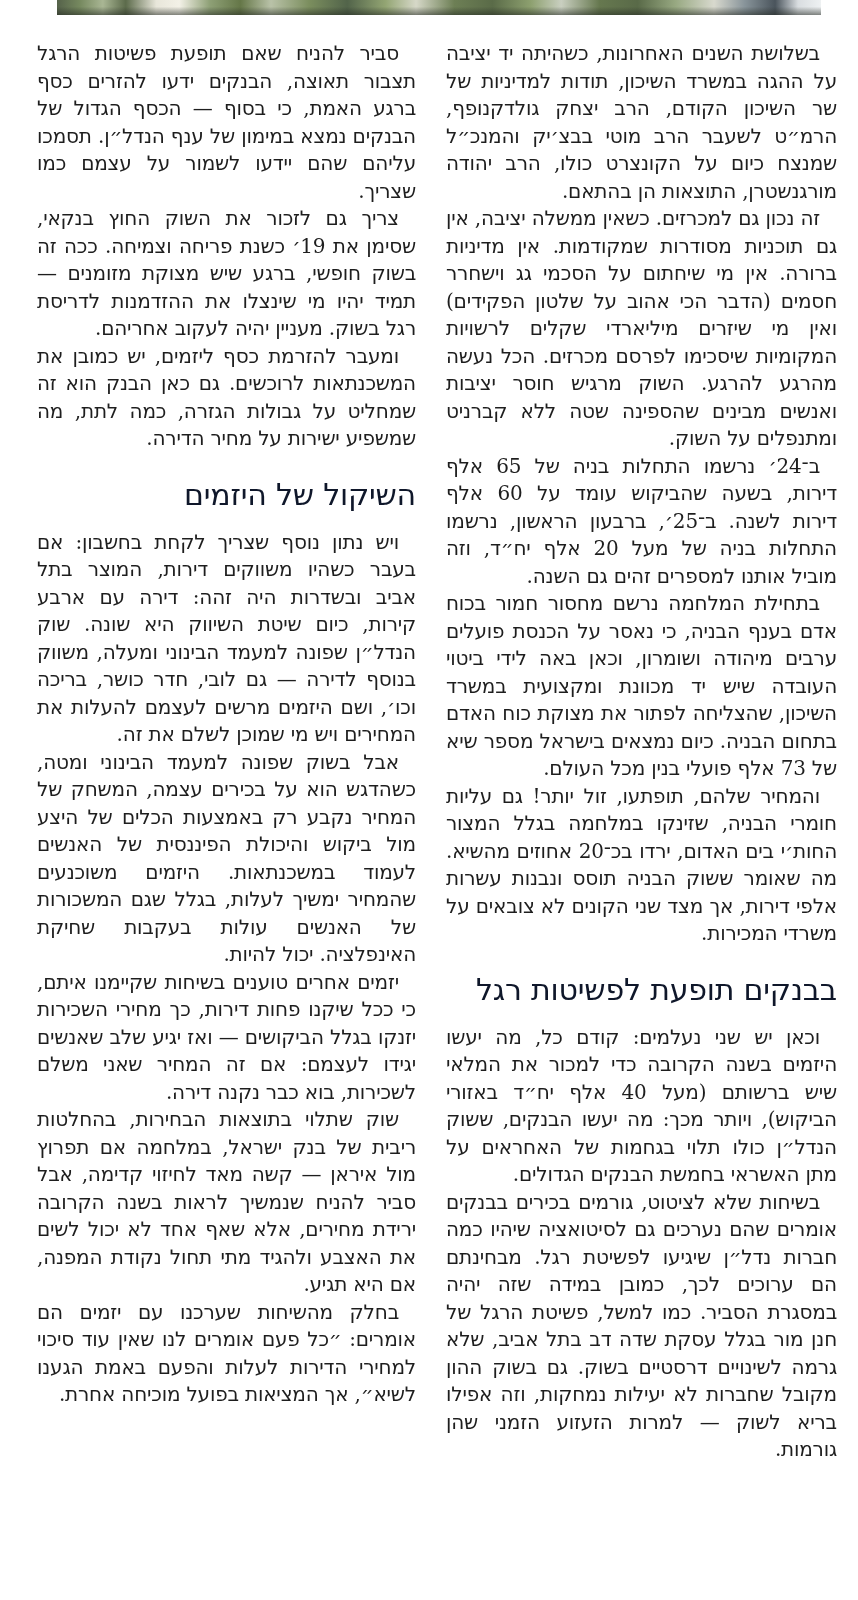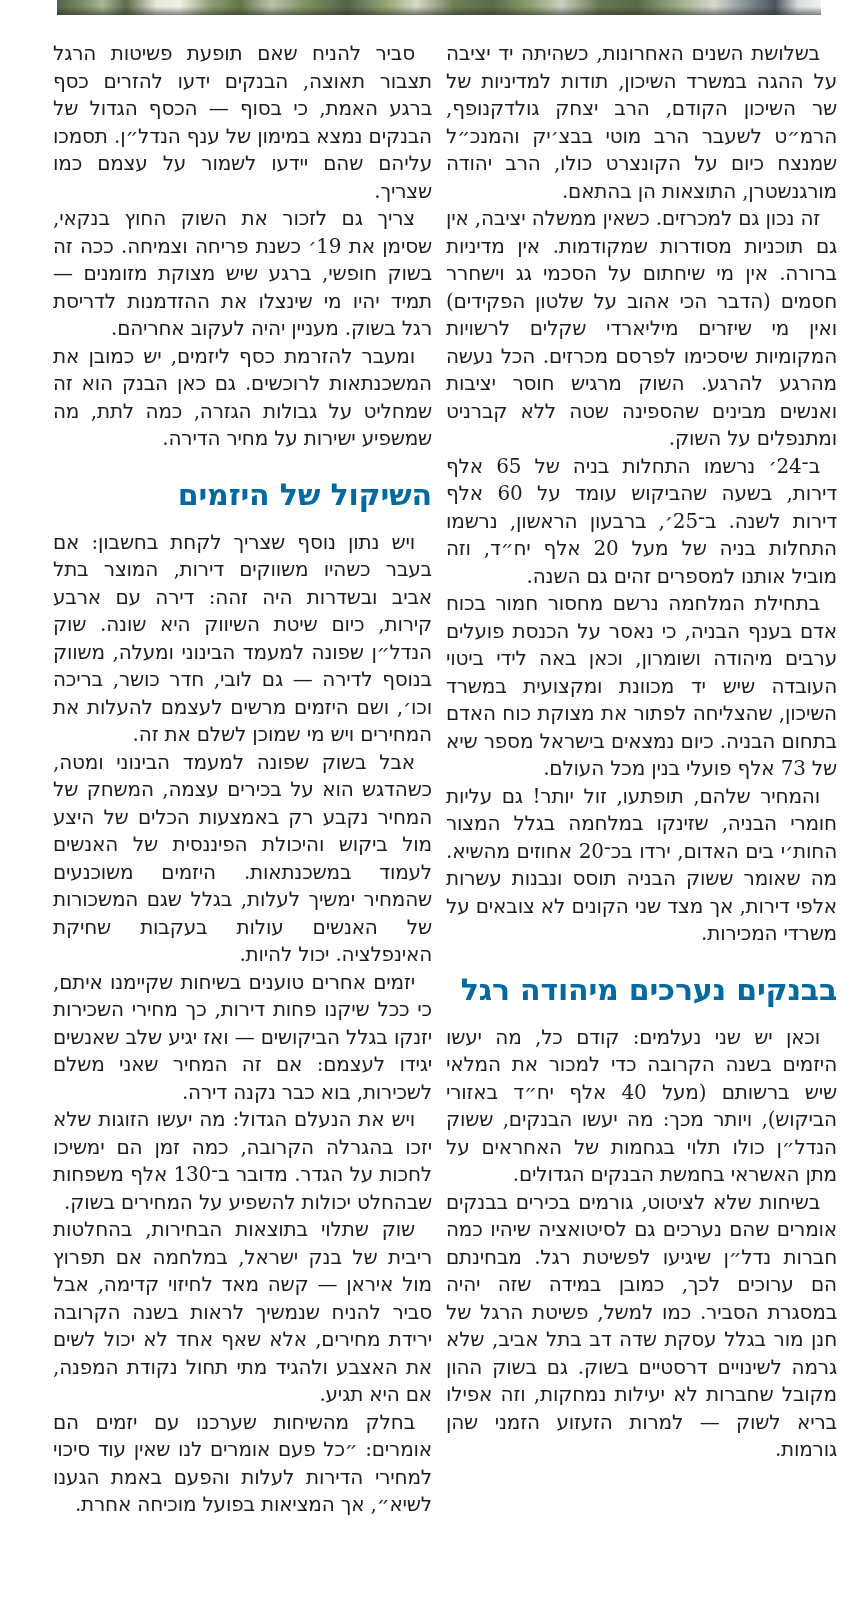--- a/index.html
+++ b/index.html
@@ -43,72 +43,70 @@
     line-height: 27.5px;
     letter-spacing: -0.2px;
   }
   .col-right {
     right: 21px;
     width: 391px;
   }
   .col-left {
     left: 37px;
     width: 379px;
-    margin-left: 16px;
   }
   .para {
     margin: 0;
     text-indent: 17px;
   }
   .para.no-indent {
     text-indent: 0;
   }
   .section-heading {
     font-family: "DejaVu Sans", "Liberation Sans", sans-serif;
-    font-weight: 700;
+    font-weight: 400;
     font-size: 30px;
     line-height: 1.2;
-    color: #0369a1;
+    color: #0f172a;
     text-align: left;
     text-align-last: right;
     margin: 24px 0 16px 0;
   }
 </style>
 </head>
 <body>
 
 <div class="page">
 
   <div class="photo-strip"></div>
 
   <div class="col col-right">
     <div>
         <p class="para">בשלושת השנים האחרונות, כשהיתה יד יציבה על ההגה במשרד השיכון, תודות למדיניות של שר השיכון הקודם, הרב יצחק גולדקנופף, הרמ״ט לשעבר הרב מוטי בבצ׳יק והמנכ״ל שמנצח כיום על הקונצרט כולו, הרב יהודה מורגנשטרן, התוצאות הן בהתאם.</p>
         <p class="para">זה נכון גם למכרזים. כשאין ממשלה יציבה, אין גם תוכניות מסודרות שמקודמות. אין מדיניות ברורה. אין מי שיחתום על הסכמי גג וישחרר חסמים (הדבר הכי אהוב על שלטון הפקידים) ואין מי שיזרים מיליארדי שקלים לרשויות המקומיות שיסכימו לפרסם מכרזים. הכל נעשה מהרגע להרגע. השוק מרגיש חוסר יציבות ואנשים מבינים שהספינה שטה ללא קברניט ומתנפלים על השוק.</p>
         <p class="para">ב־24׳ נרשמו התחלות בניה של 65 אלף דירות, בשעה שהביקוש עומד על 60 אלף דירות לשנה. ב־25׳, ברבעון הראשון, נרשמו התחלות בניה של מעל 20 אלף יח״ד, וזה מוביל אותנו למספרים זהים גם השנה.</p>
         <p class="para">בתחילת המלחמה נרשם מחסור חמור בכוח אדם בענף הבניה, כי נאסר על הכנסת פועלים ערבים מיהודה ושומרון, וכאן באה לידי ביטוי העובדה שיש יד מכוונת ומקצועית במשרד השיכון, שהצליחה לפתור את מצוקת כוח האדם בתחום הבניה. כיום נמצאים בישראל מספר שיא של 73 אלף פועלי בנין מכל העולם.</p>
         <p class="para">והמחיר שלהם, תופתעו, זול יותר! גם עליות חומרי הבניה, שזינקו במלחמה בגלל המצור החות׳י בים האדום, ירדו בכ־20 אחוזים מהשיא. מה שאומר ששוק הבניה תוסס ונבנות עשרות אלפי דירות, אך מצד שני הקונים לא צובאים על משרדי המכירות.</p>
       </div>
-    <h2 class="section-heading">בבנקים נערכים מיהודה רגל</h2>
+    <h2 class="section-heading">בבנקים תופעת לפשיטות רגל</h2>
     <div>
         <p class="para">וכאן יש שני נעלמים: קודם כל, מה יעשו היזמים בשנה הקרובה כדי למכור את המלאי שיש ברשותם (מעל 40 אלף יח״ד באזורי הביקוש), ויותר מכך: מה יעשו הבנקים, ששוק הנדל״ן כולו תלוי בגחמות של האחראים על מתן האשראי בחמשת הבנקים הגדולים.</p>
         <p class="para">בשיחות שלא לציטוט, גורמים בכירים בבנקים אומרים שהם נערכים גם לסיטואציה שיהיו כמה חברות נדל״ן שיגיעו לפשיטת רגל. מבחינתם הם ערוכים לכך, כמובן במידה שזה יהיה במסגרת הסביר. כמו למשל, פשיטת הרגל של חנן מור בגלל עסקת שדה דב בתל אביב, שלא גרמה לשינויים דרסטיים בשוק. גם בשוק ההון מקובל שחברות לא יעילות נמחקות, וזה אפילו בריא לשוק — למרות הזעזוע הזמני שהן גורמות.</p>
       </div>
   </div>
 
   <div class="col col-left">
     <div>
         <p class="para">סביר להניח שאם תופעת פשיטות הרגל תצבור תאוצה, הבנקים ידעו להזרים כסף ברגע האמת, כי בסוף — הכסף הגדול של הבנקים נמצא במימון של ענף הנדל״ן. תסמכו עליהם שהם יידעו לשמור על עצמם כמו שצריך.</p>
         <p class="para">צריך גם לזכור את השוק החוץ בנקאי, שסימן את 19׳ כשנת פריחה וצמיחה. ככה זה בשוק חופשי, ברגע שיש מצוקת מזומנים — תמיד יהיו מי שינצלו את ההזדמנות לדריסת רגל בשוק. מעניין יהיה לעקוב אחריהם.</p>
         <p class="para">ומעבר להזרמת כסף ליזמים, יש כמובן את המשכנתאות לרוכשים. גם כאן הבנק הוא זה שמחליט על גבולות הגזרה, כמה לתת, מה שמשפיע ישירות על מחיר הדירה.</p>
       </div>
     <h2 class="section-heading">השיקול של היזמים</h2>
     <div>
         <p class="para">ויש נתון נוסף שצריך לקחת בחשבון: אם בעבר כשהיו משווקים דירות, המוצר בתל אביב ובשדרות היה זהה: דירה עם ארבע קירות, כיום שיטת השיווק היא שונה. שוק הנדל״ן שפונה למעמד הבינוני ומעלה, משווק בנוסף לדירה — גם לובי, חדר כושר, בריכה וכו׳, ושם היזמים מרשים לעצמם להעלות את המחירים ויש מי שמוכן לשלם את זה.</p>
         <p class="para">אבל בשוק שפונה למעמד הבינוני ומטה, כשהדגש הוא על בכירים עצמה, המשחק של המחיר נקבע רק באמצעות הכלים של היצע מול ביקוש והיכולת הפיננסית של האנשים לעמוד במשכנתאות. היזמים משוכנעים שהמחיר ימשיך לעלות, בגלל שגם המשכורות של האנשים עולות בעקבות שחיקת האינפלציה. יכול להיות.</p>
         <p class="para">יזמים אחרים טוענים בשיחות שקיימנו איתם, כי ככל שיקנו פחות דירות, כך מחירי השכירות יזנקו בגלל הביקושים — ואז יגיע שלב שאנשים יגידו לעצמם: אם זה המחיר שאני משלם לשכירות, בוא כבר נקנה דירה.</p>
-        <p class="para">ויש את הנעלם הגדול: מה יעשו הזוגות שלא יזכו בהגרלה הקרובה, כמה זמן הם ימשיכו לחכות על הגדר. מדובר ב־130 אלף משפחות שבהחלט יכולות להשפיע על המחירים בשוק.</p>
         <p class="para">שוק שתלוי בתוצאות הבחירות, בהחלטות ריבית של בנק ישראל, במלחמה אם תפרוץ מול איראן — קשה מאד לחיזוי קדימה, אבל סביר להניח שנמשיך לראות בשנה הקרובה ירידת מחירים, אלא שאף אחד לא יכול לשים את האצבע ולהגיד מתי תחול נקודת המפנה, אם היא תגיע.</p>
         <p class="para">בחלק מהשיחות שערכנו עם יזמים הם אומרים: ״כל פעם אומרים לנו שאין עוד סיכוי למחירי הדירות לעלות והפעם באמת הגענו לשיא״, אך המציאות בפועל מוכיחה אחרת.</p>
       </div>
   </div>
 
 </div>
 
 </body></html>

